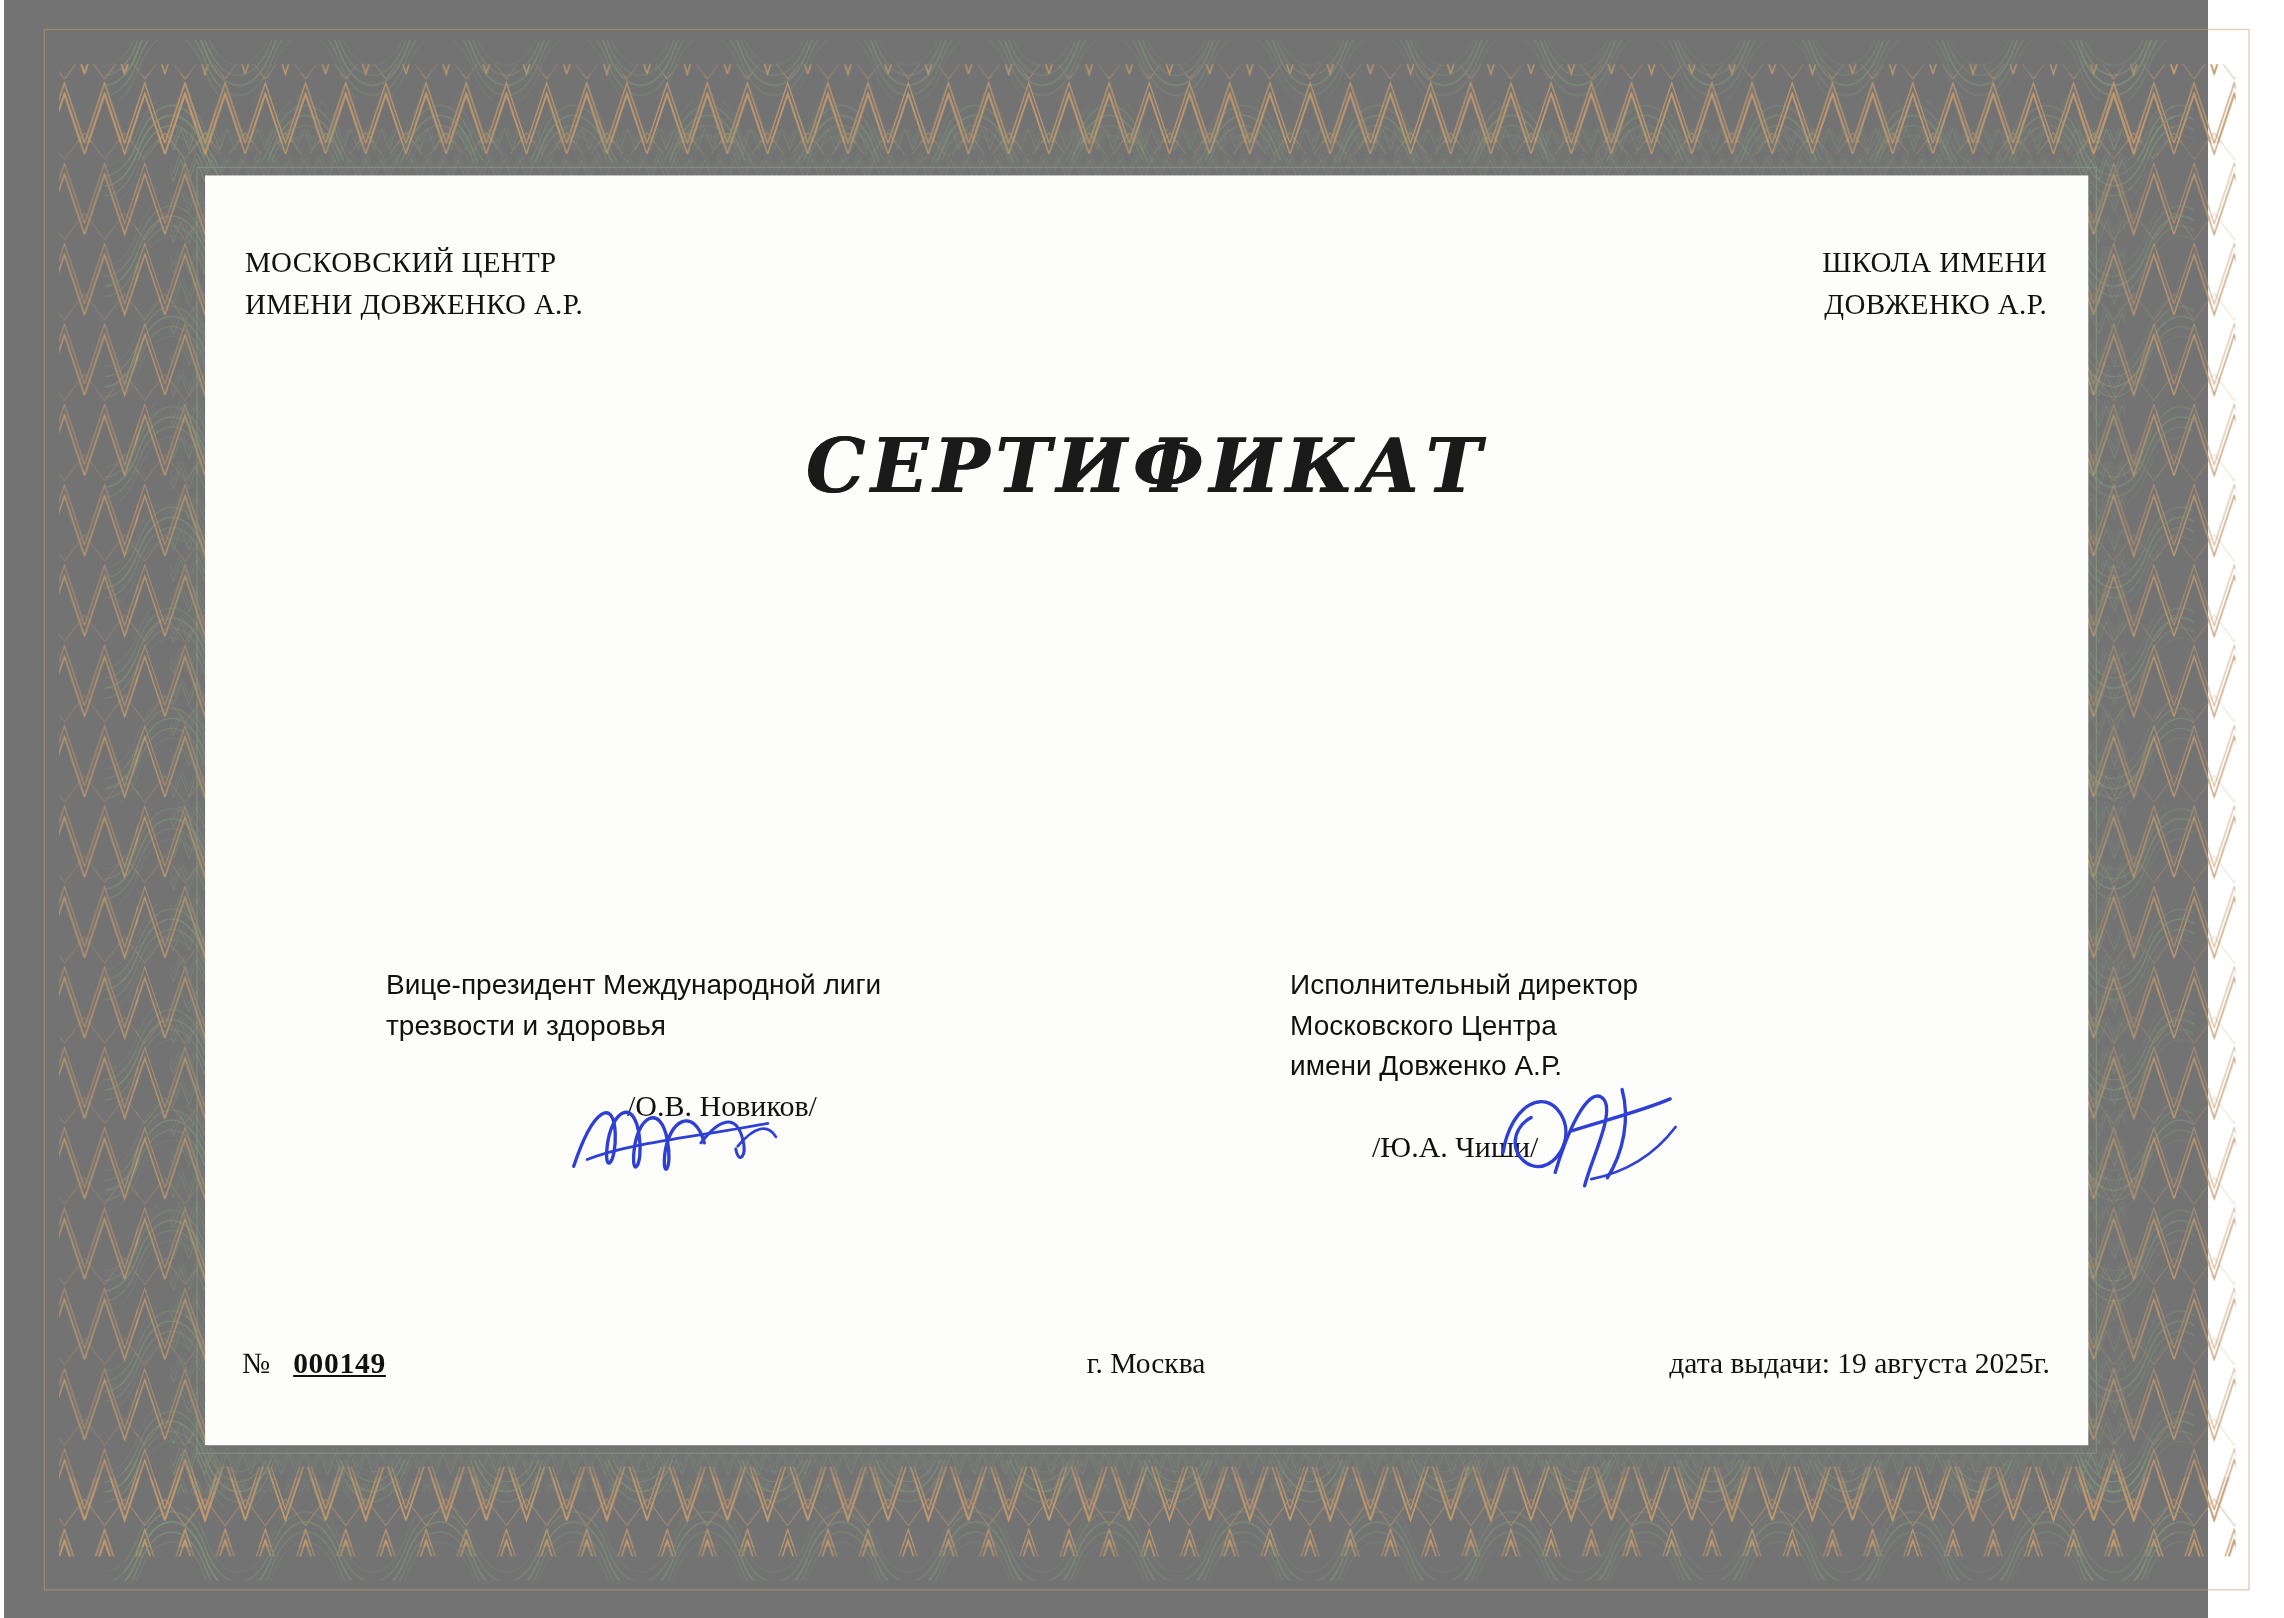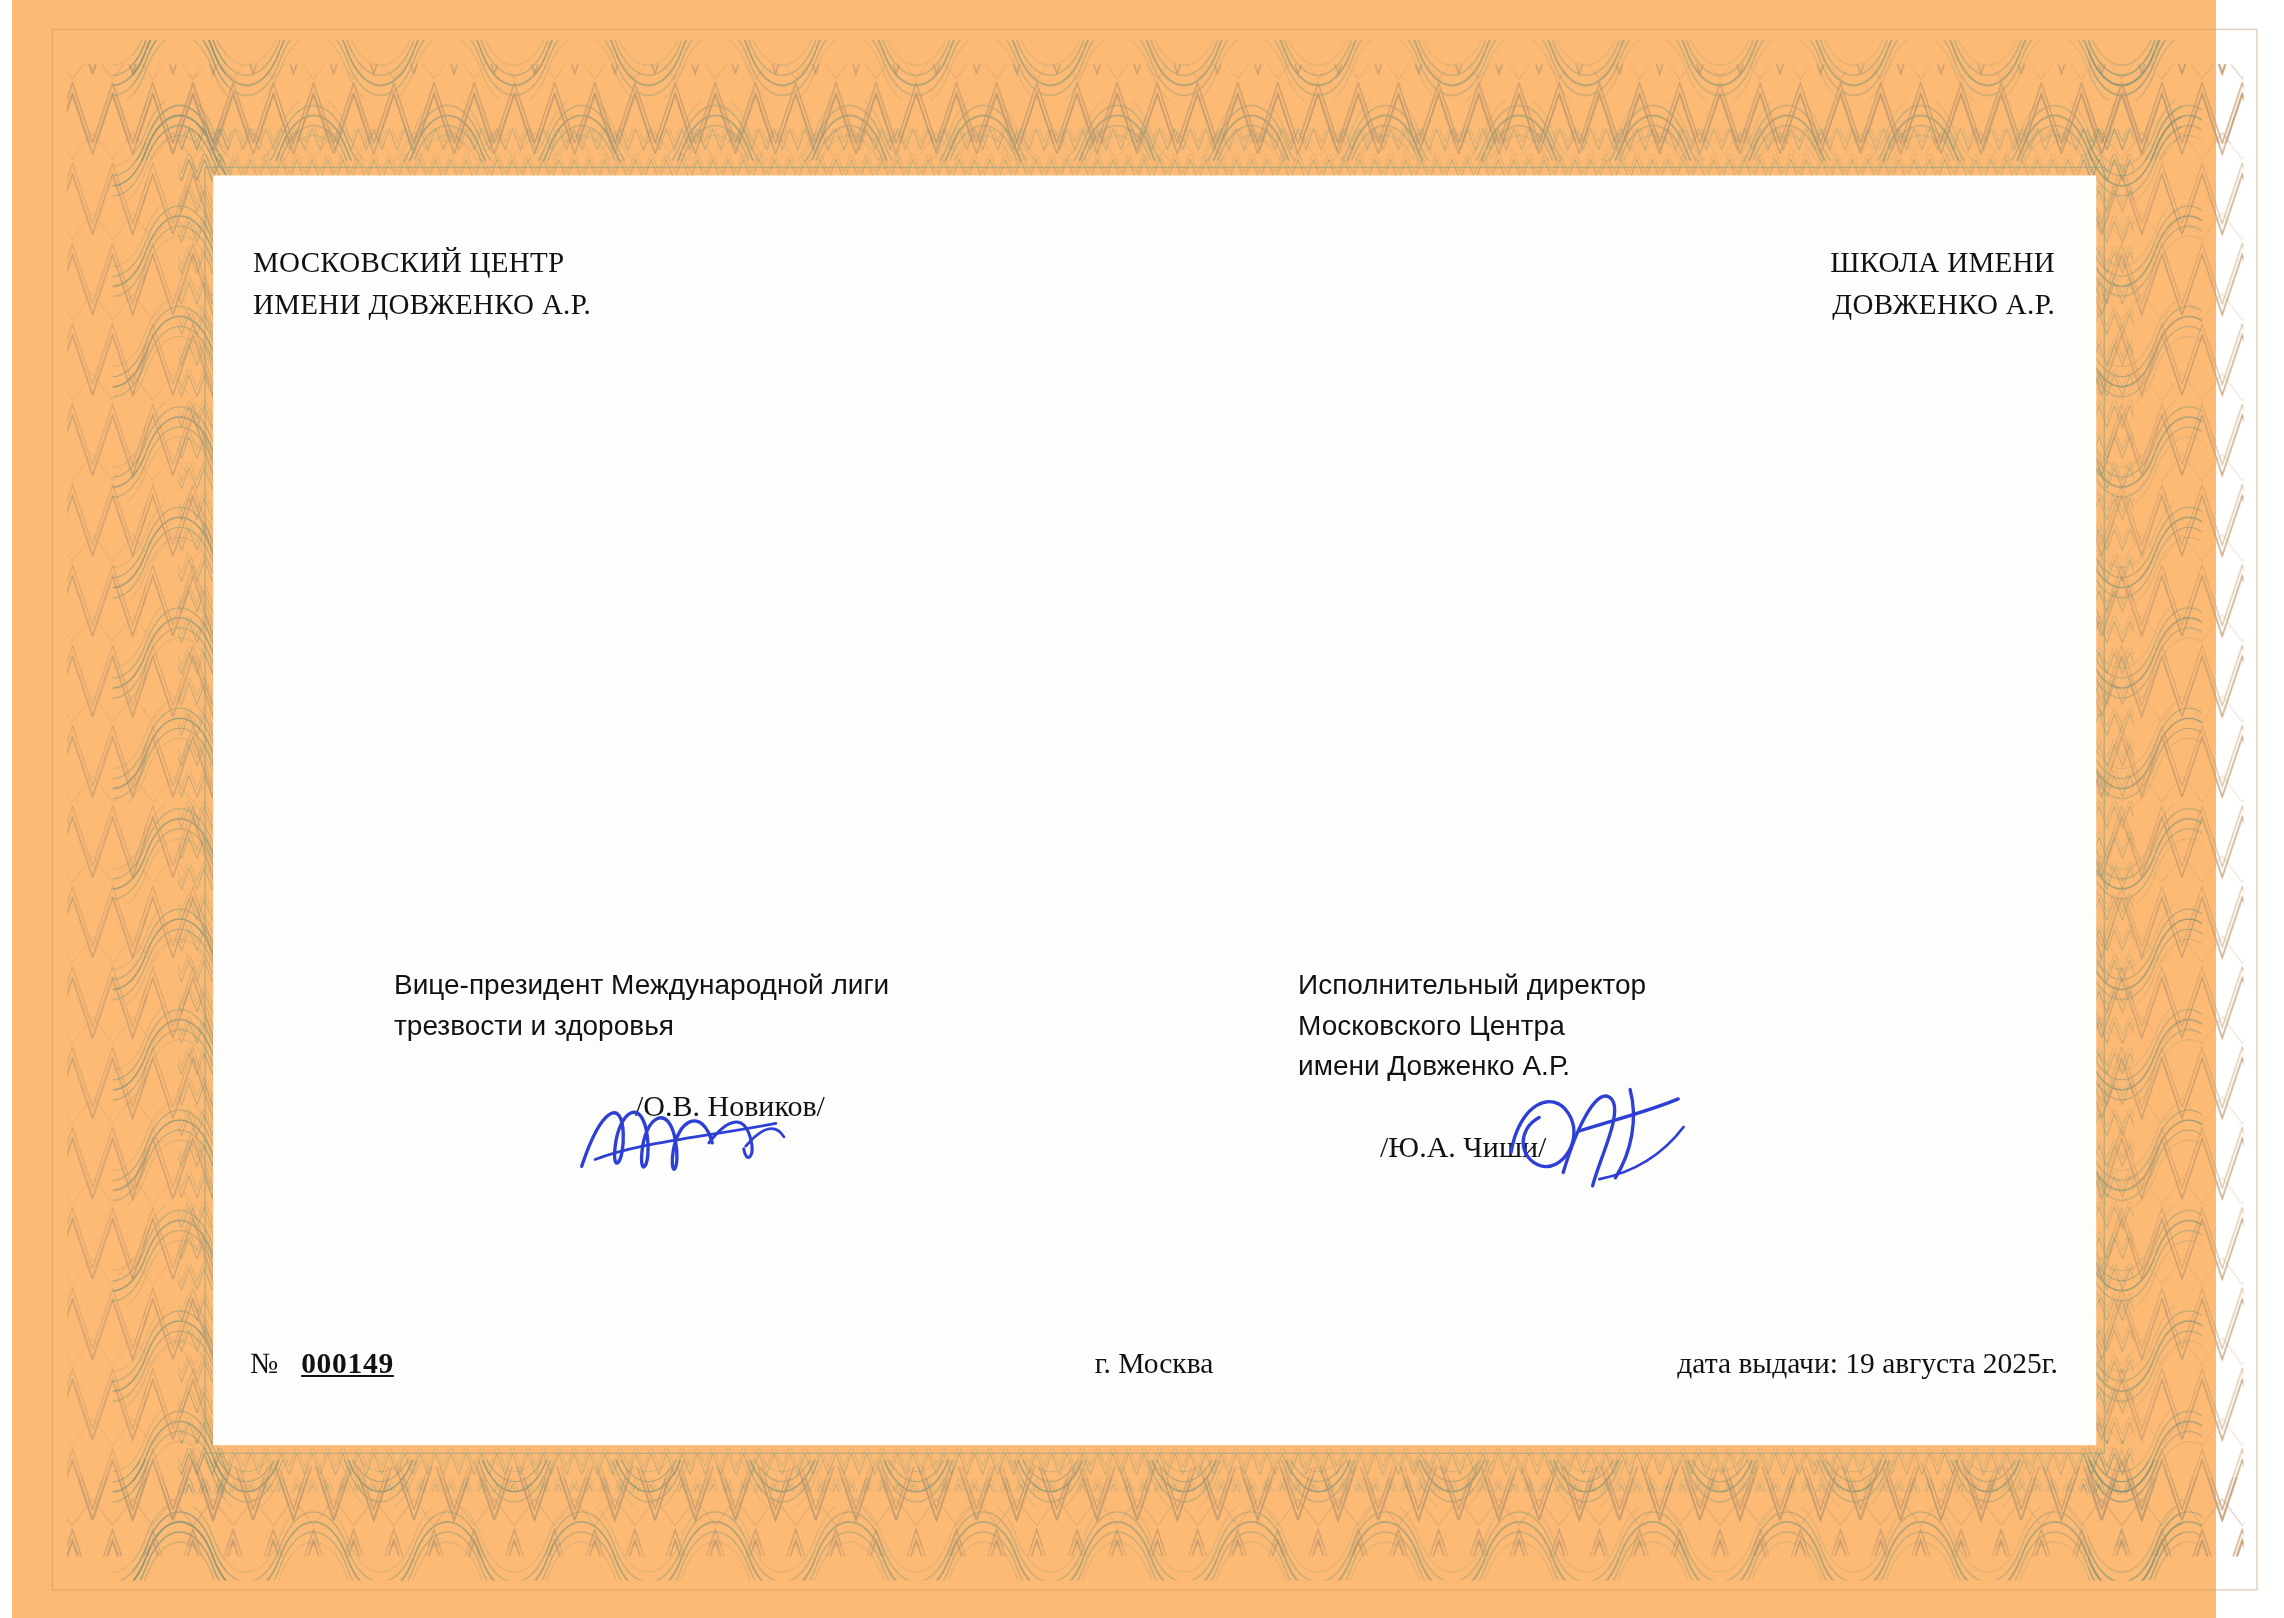--- a/index.html
+++ b/index.html
@@ -11,24 +11,24 @@
     width: 2284px;
     height: 1618px;
     font-family: "Liberation Serif", serif;
     position: relative;
     overflow: hidden;
   }
 
   
   .sheet {
     position: absolute;
-    left: 12px; top: 0;
+    left: 4px; top: 0;
     width: 2204px;
     height: 1618px;
-    background: #fdba74;
+    background: #737373;
   }
 
   .zigzag-svg {
     position: absolute;
     left: 0;
     top: 0;
   }
 
   
   .content {
@@ -256,20 +256,21 @@
       <div class="org-left">
         <div>МОСКОВСКИЙ ЦЕНТР</div>
         <div>ИМЕНИ ДОВЖЕНКО А.Р.</div>
       </div>
       <div class="org-right">
         <div>ШКОЛА ИМЕНИ</div>
         <div>ДОВЖЕНКО А.Р.</div>
       </div>
     </div>
 
+    <div class="title">СЕРТИФИКАТ</div>
 
 
     <div class="body-text">
     </div>
 
     <div class="signatures">
 
       <div class="sig-block sig-left">
         <div>Вице-президент Международной лиги</div>
         <div>трезвости и здоровья</div>

